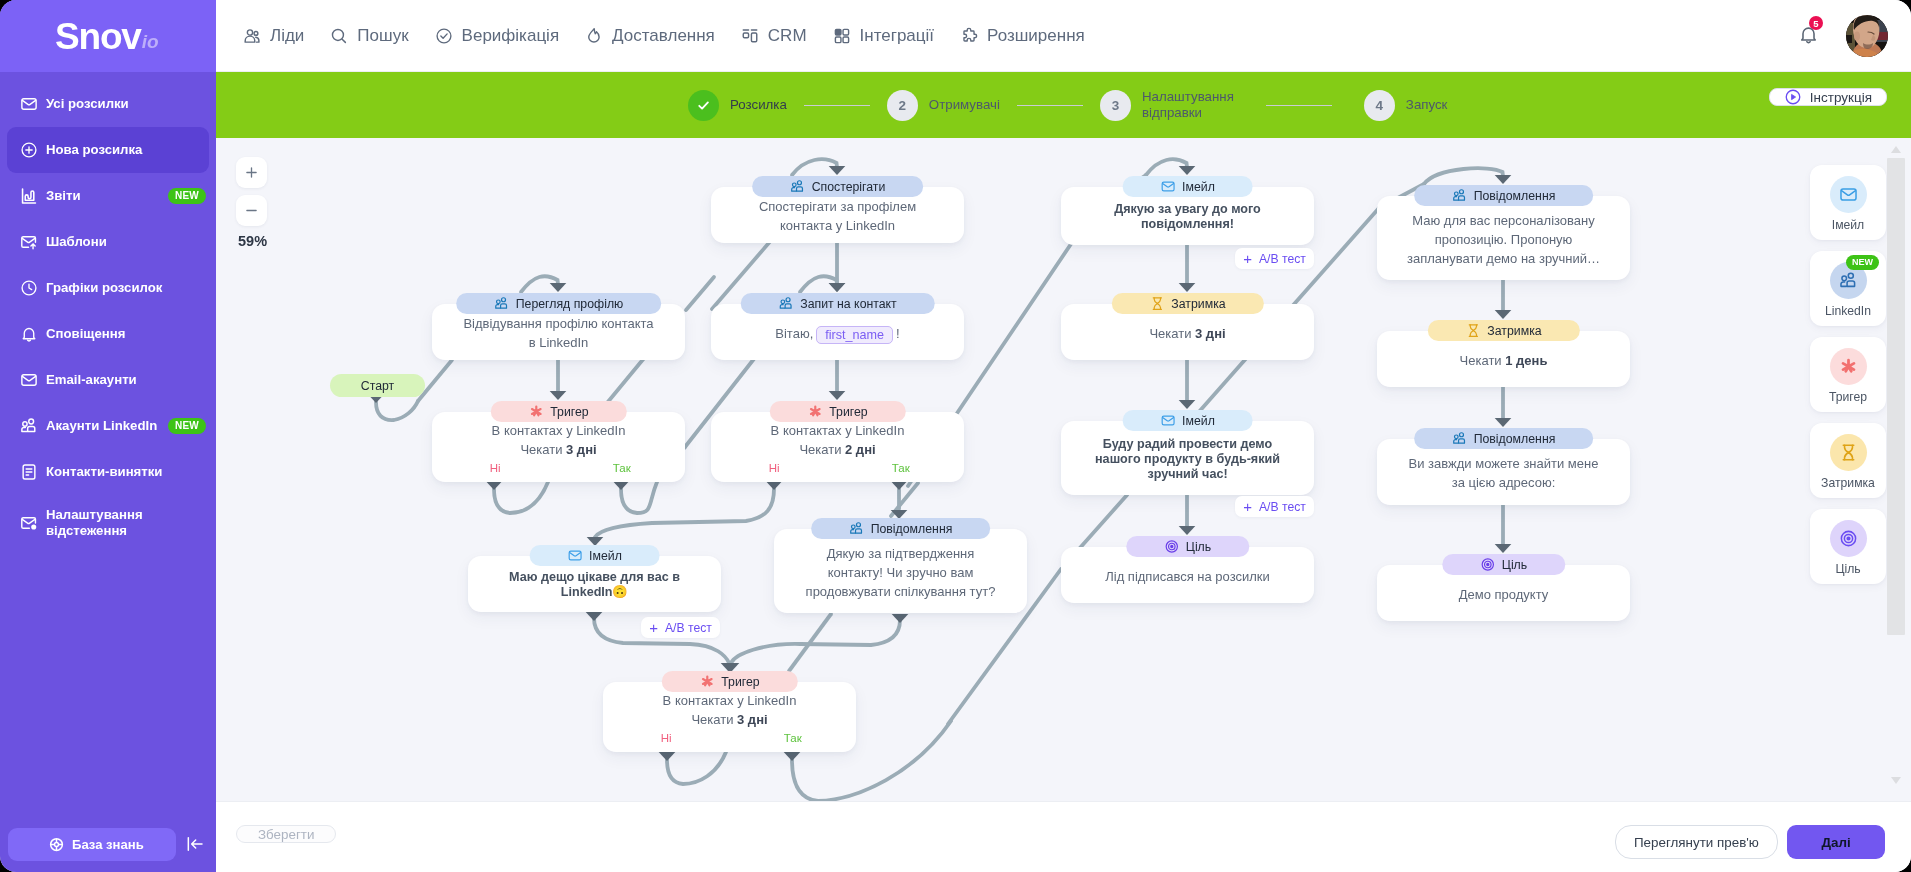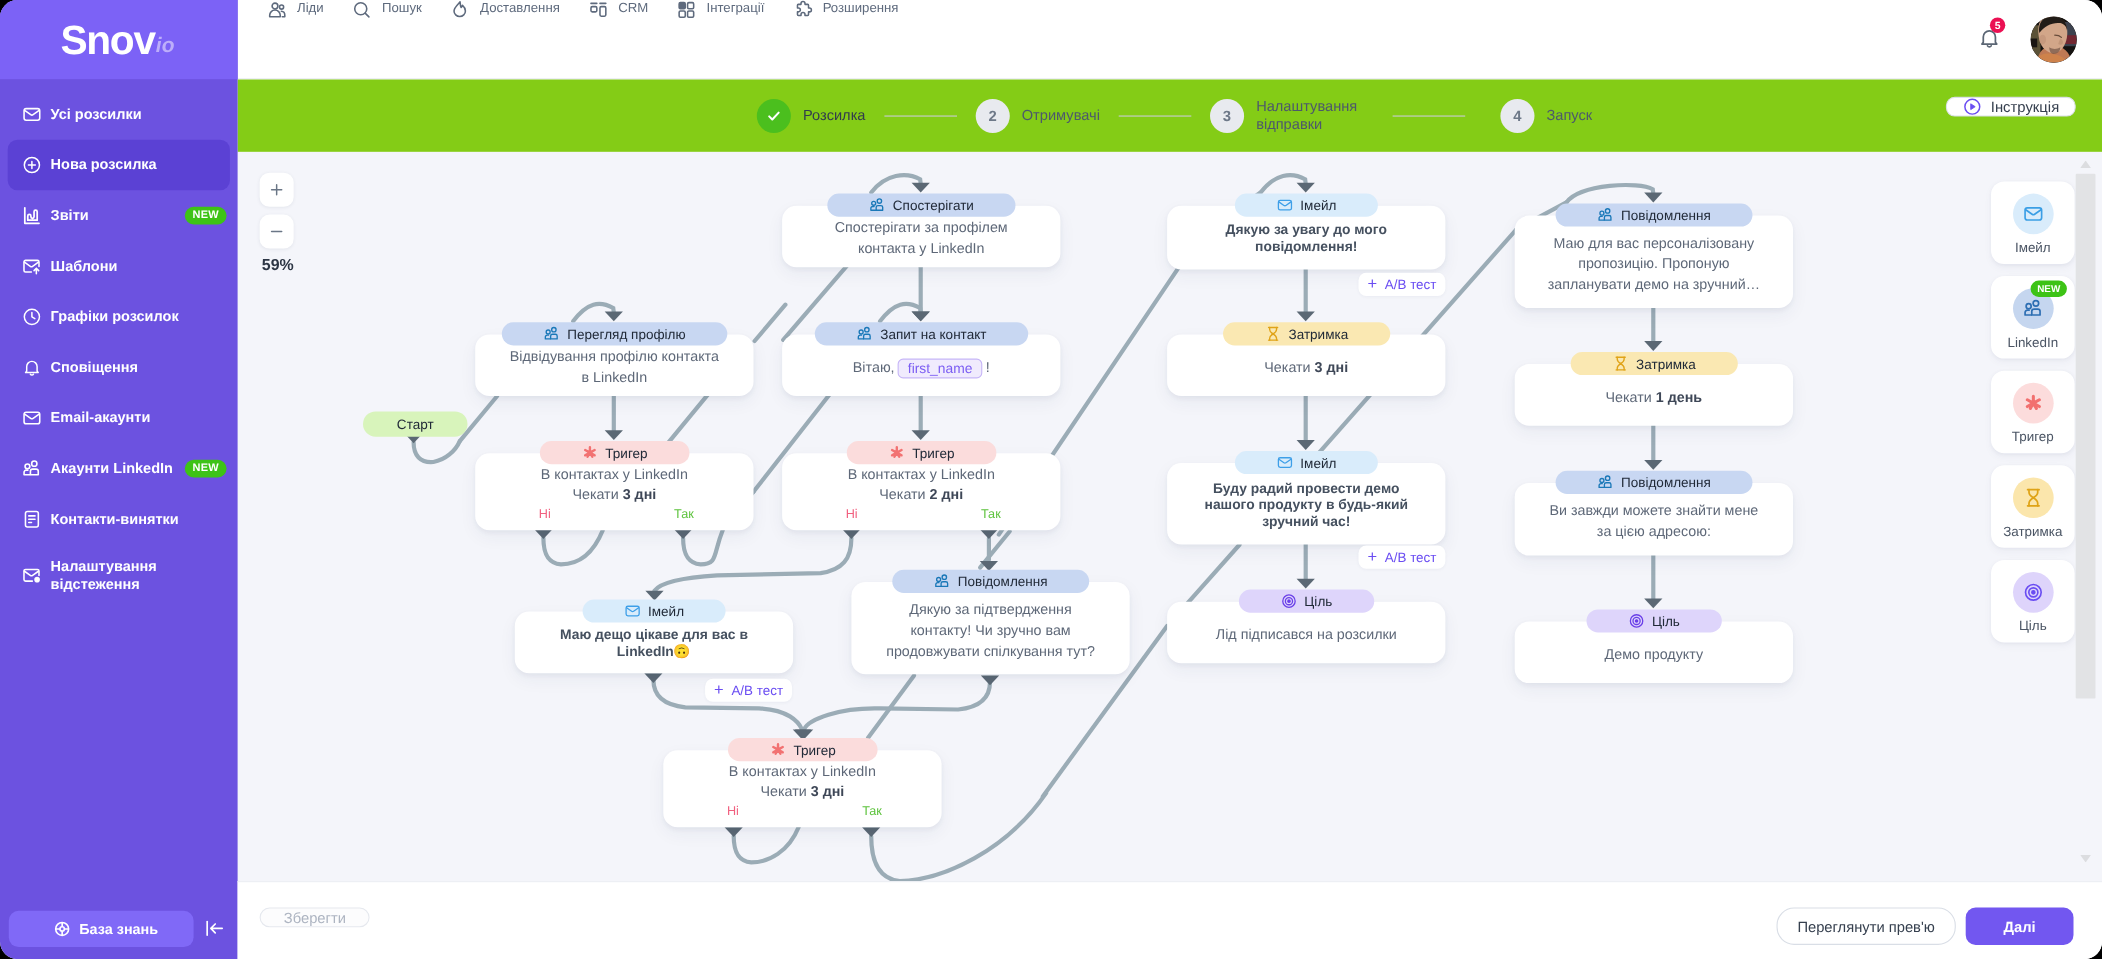--- a/index.html
+++ b/index.html
@@ -19,21 +19,21 @@
 .nav-item .ni{width:18px;height:18px;flex:0 0 18px;margin-right:8px;display:flex;align-items:center;justify-content:center}
 .nav-item .nl{line-height:16px}
 .new-badge{position:absolute;left:161px;top:50%;transform:translateY(-50%);background:#3dc316;color:#fff;font-size:10px;font-weight:700;padding:3px 7px 3px 7px;border-radius:9px;letter-spacing:.2px;line-height:1}
 #kb{position:absolute;left:8px;top:828px;width:168px;height:33px;background:#8069f7;border-radius:9px;display:flex;align-items:center;justify-content:flex-start;padding-left:41px;color:#fff;font-size:13.1px;font-weight:700;cursor:pointer}
 #kb .ni{width:15px;height:15px;margin-right:8px;display:flex;flex:0 0 15px}
 #collapse{position:absolute;left:185px;top:834px;width:20px;height:20px;cursor:pointer;color:#fff}
 
 
 #topbar{position:absolute;left:216px;top:0;width:1695px;height:72px;background:#fff;border-bottom:1px solid #eceef3;z-index:4}
 .tn-list{position:absolute;left:14px;top:0;height:71px;display:flex;align-items:stretch}
-.tn-item{position:relative;display:flex;align-items:flex-start;padding:0 13px;color:#5e6a7d;font-size:12px;cursor:pointer;height:71px}
+.tn-item{position:relative;display:flex;align-items:center;padding:0 13px;color:#5e6a7d;font-size:17px;cursor:pointer;height:71px}
 .tn-item .ti{width:18px;height:18px;margin-right:9px;display:flex;align-items:center;justify-content:center;flex:0 0 18px}
 .tn-item.active{color:#6a4df2;font-weight:400}
 .tn-item.active:after{content:"";position:absolute;left:8px;right:8px;bottom:0;height:3px;background:#6a4df2;border-radius:2px}
 #bell-wrap{position:absolute;left:1582px;top:24px;width:21px;height:21px;cursor:pointer;color:#5b6674}
 #bell-wrap>span[data-name=bell-icon]{display:block;width:21px;height:21px}
 #bell-count{position:absolute;left:11px;top:-8px;min-width:14px;height:14px;background:#eb1053;color:#fff;border-radius:7px;font-size:9.5px;font-weight:700;display:flex;align-items:center;justify-content:center;padding:0 3px}
 #avatar{position:absolute;left:1630px;top:15px;width:42px;height:42px;border-radius:50%;overflow:hidden;cursor:pointer;background:#241d18}
 
 
 #stepbar{position:absolute;left:216px;top:72px;width:1695px;height:66px;background:#84cc16;z-index:3}
@@ -94,21 +94,21 @@
 #vscroll{position:absolute;left:1887px;top:138px;width:18px;height:663px;z-index:8}
 #vscroll .track{position:absolute;inset:0;background:transparent}
 #vscroll .thumb{position:absolute;left:0;top:20px;width:18px;height:477px;background:#e2e3e5;border-radius:1px}
 #vscroll .sar{position:absolute;left:4px;width:10px;height:7px;background:#dcdde0;clip-path:polygon(50% 0,100% 100%,0 100%)}
 #vscroll .sar.dn{clip-path:polygon(0 0,100% 0,50% 100%)}
 
 
 #footer{position:absolute;left:216px;top:801px;width:1695px;height:71px;background:#fff;border-top:1px solid #eceef3;z-index:6}
 #savebtn{position:absolute;left:20px;top:23px;height:18px;background:#fcfcfd;border:1px solid #e5e8ee;border-radius:9px;display:flex;align-items:center;padding:0 21px;font-size:13.4px;color:#adb4c1;cursor:pointer}
 #previewbtn{position:absolute;left:1399px;top:23px;height:34px;background:#fff;border:1px solid #d9dee6;border-radius:16px;display:flex;align-items:center;padding:0 18px;font-size:13.4px;color:#36404f;cursor:pointer}
-#nextbtn{position:absolute;left:1571px;top:23px;height:34px;width:98px;background:#7257f0;border-radius:9px;display:flex;align-items:center;justify-content:center;font-size:13.4px;font-weight:700;color:#ffffff;cursor:pointer}
+#nextbtn{position:absolute;left:1571px;top:23px;height:34px;width:98px;background:#7257f0;border-radius:9px;display:flex;align-items:center;justify-content:center;font-size:13.4px;font-weight:700;color:#0f172a;cursor:pointer}
 </style>
 </head>
 <body>
 
 <div id="app">
 
   <div id="sidebar" data-name="sidebar">
     <div id="logo" data-name="app-logo">
       <span class="lg" data-name="logo-text">Snov</span>
         <span class="sfx" data-name="logo-suffix">io</span>
@@ -241,20 +241,29 @@
           <span data-name="nav-tab-label">Ліди</span>
         </div>
         <div class="tn-item" data-name="nav-tab-2">
           <span class="ti" data-name="search-icon">
             <svg viewBox="0 0 24 24" width="100%" height="100%" fill="none" stroke="currentColor" stroke-width="1.9" stroke-linecap="round">
               <circle cx="10.6" cy="10.6" r="7.3"></circle>
               <path d="M16.2 16.2l4.3 4.3"></path>
             </svg>
           </span>
           <span data-name="nav-tab-label">Пошук</span>
+        </div>
+        <div class="tn-item" data-name="nav-tab-3">
+          <span class="ti" data-name="check-circle-icon">
+            <svg viewBox="0 0 24 24" width="100%" height="100%" fill="none" stroke="currentColor" stroke-width="1.8" stroke-linecap="round" stroke-linejoin="round">
+              <circle cx="12" cy="12" r="9.2"></circle>
+              <path d="M7.8 12.1l3 3 5.4-5.9"></path>
+            </svg>
+          </span>
+          <span data-name="nav-tab-label">Верифікація</span>
         </div>
         <div class="tn-item" data-name="nav-tab-4">
           <span class="ti" data-name="flame-icon">
             <svg viewBox="0 0 24 24" width="100%" height="100%" fill="none" stroke="currentColor" stroke-width="1.9" stroke-linecap="round" stroke-linejoin="round">
               <path d="M12.3 2.3c.3 3.6.5 5.6 1.4 6.7.8-.6 1.3-1.5 1.6-2.6 2.6 2.2 3.5 4.4 3.5 6.8a6.9 6.9 0 1 1-13.8 0c0-3.6 3.8-7 7.3-10.9z"></path>
             </svg>
           </span>
           <span data-name="nav-tab-label">Доставлення</span>
         </div>
         <div class="tn-item" data-name="nav-tab-6">

